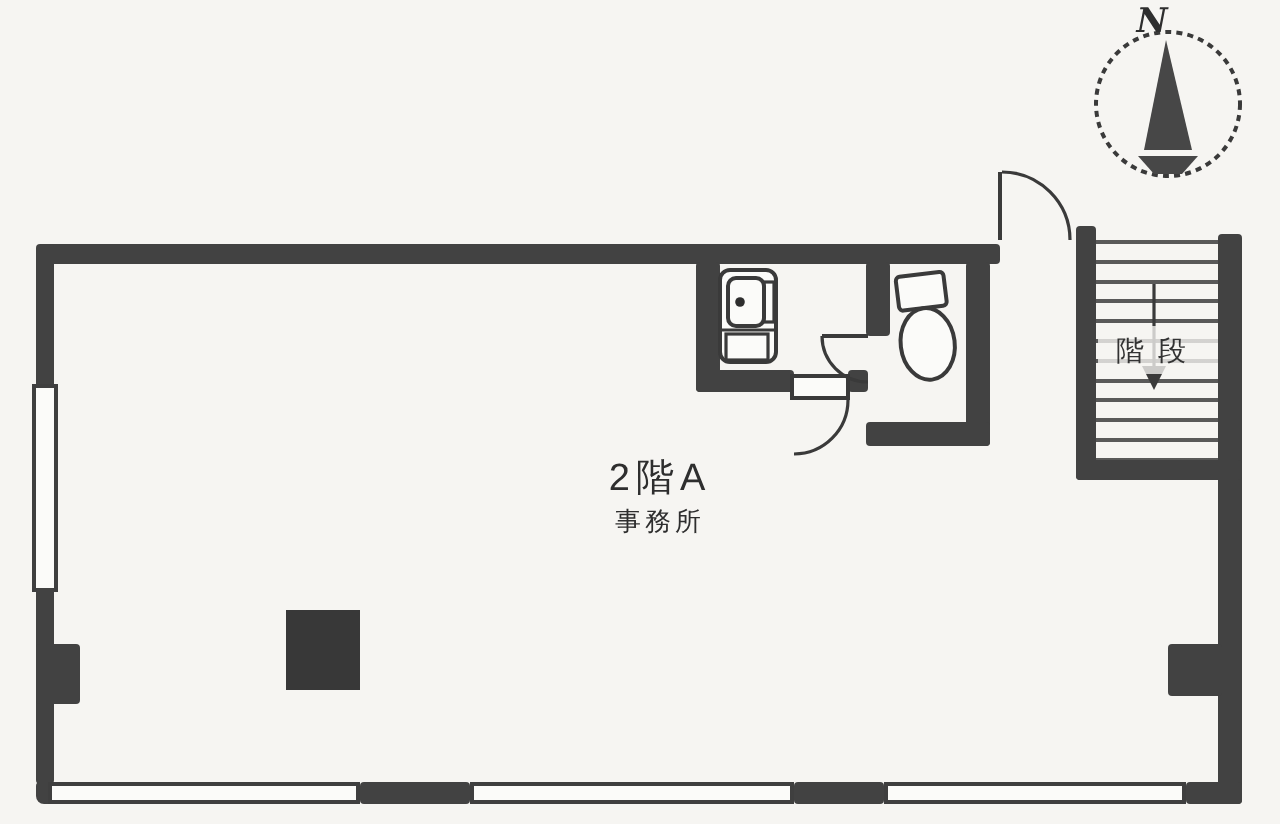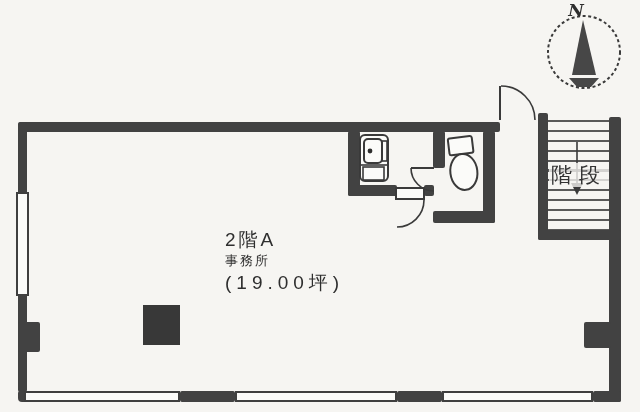--- a/index.html
+++ b/index.html
@@ -11,25 +11,25 @@
   }
   .wall{position:absolute;background:#424242;border-radius:2px;}
   .win{position:absolute;background:#fbfbf9;border:2px solid #3f3f3f;box-sizing:border-box;}
   .fill-pillar{position:absolute;background:#383838;}
   .steps{
     position:absolute;left:548px;top:120px;width:61px;height:110px;
     background:repeating-linear-gradient(to bottom,rgba(62,62,62,.85) 0 2px,transparent 2px 9.9px);
   }
   .stair-label{
     position:absolute;left:549px;top:163px;width:60px;text-align:center;
-    font-size:21px;letter-spacing:7px;color:#333;line-height:24px;
+    font-size:14px;letter-spacing:7px;color:#333;line-height:24px;
     background:rgba(246,245,242,.78);z-index:4;white-space:nowrap;
   }
   .room-text{
-    position:absolute;left:225px;top:229px;width:210px;z-index:4;
+    position:absolute;left:225px;top:229px;width:210px;text-align:center;z-index:4;
     color:#2e2e2e;
   }
   .room-text .l1{font-size:19px;letter-spacing:3px;line-height:21px;}
   .room-text .l2{font-size:13px;letter-spacing:2px;line-height:21px;}
   .room-text .l3{font-size:19px;letter-spacing:5px;line-height:24px;white-space:nowrap;}
   svg.overlay{position:absolute;left:0;top:0;z-index:3;pointer-events:none;}
   .stroke{fill:none;stroke:#3a3a3a;stroke-width:2;}
   .stroke-thin{fill:none;stroke:#3a3a3a;stroke-width:1.6;}
   .fillwhite{fill:#fbfbf9;stroke:#3a3a3a;stroke-width:2;}
   .darkfill{fill:#474747;stroke:none;}
@@ -66,21 +66,20 @@
   <div class="wall" style="left:424px;top:185px;width:10px;height:11px;"></div>
   <div class="wall" style="left:433px;top:131px;width:12px;height:37px;"></div>
   <div class="wall" style="left:483px;top:131px;width:12px;height:92px;"></div>
   <div class="wall" style="left:433px;top:211px;width:62px;height:12px;"></div>
 
   <div class="fill-pillar" style="left:143px;top:305px;width:37px;height:40px;"></div>
 
   <div class="room-text">
     <div class="l1">2階A</div>
     <div class="l2">事務所</div>
-    <div class="l3">(19.00坪)</div>
   </div>
 
   <svg class="overlay" width="640" height="412" viewBox="0 0 640 412">
 
     <g>
       <line class="stroke" x1="500" y1="86" x2="500" y2="120"></line>
       <path class="stroke-thin" d="M 501 86 A 34 34 0 0 1 535 120"></path>
     </g>
 
     <g>

